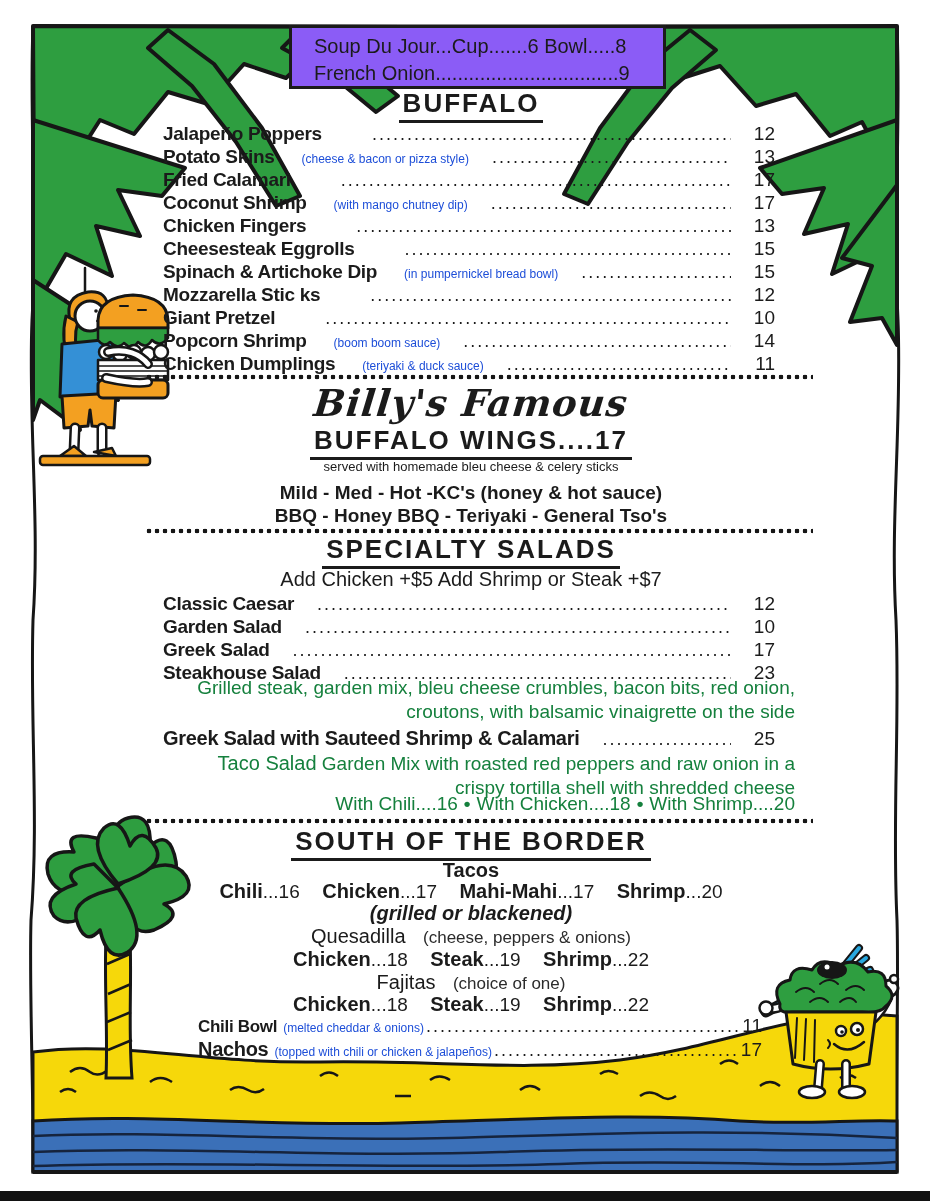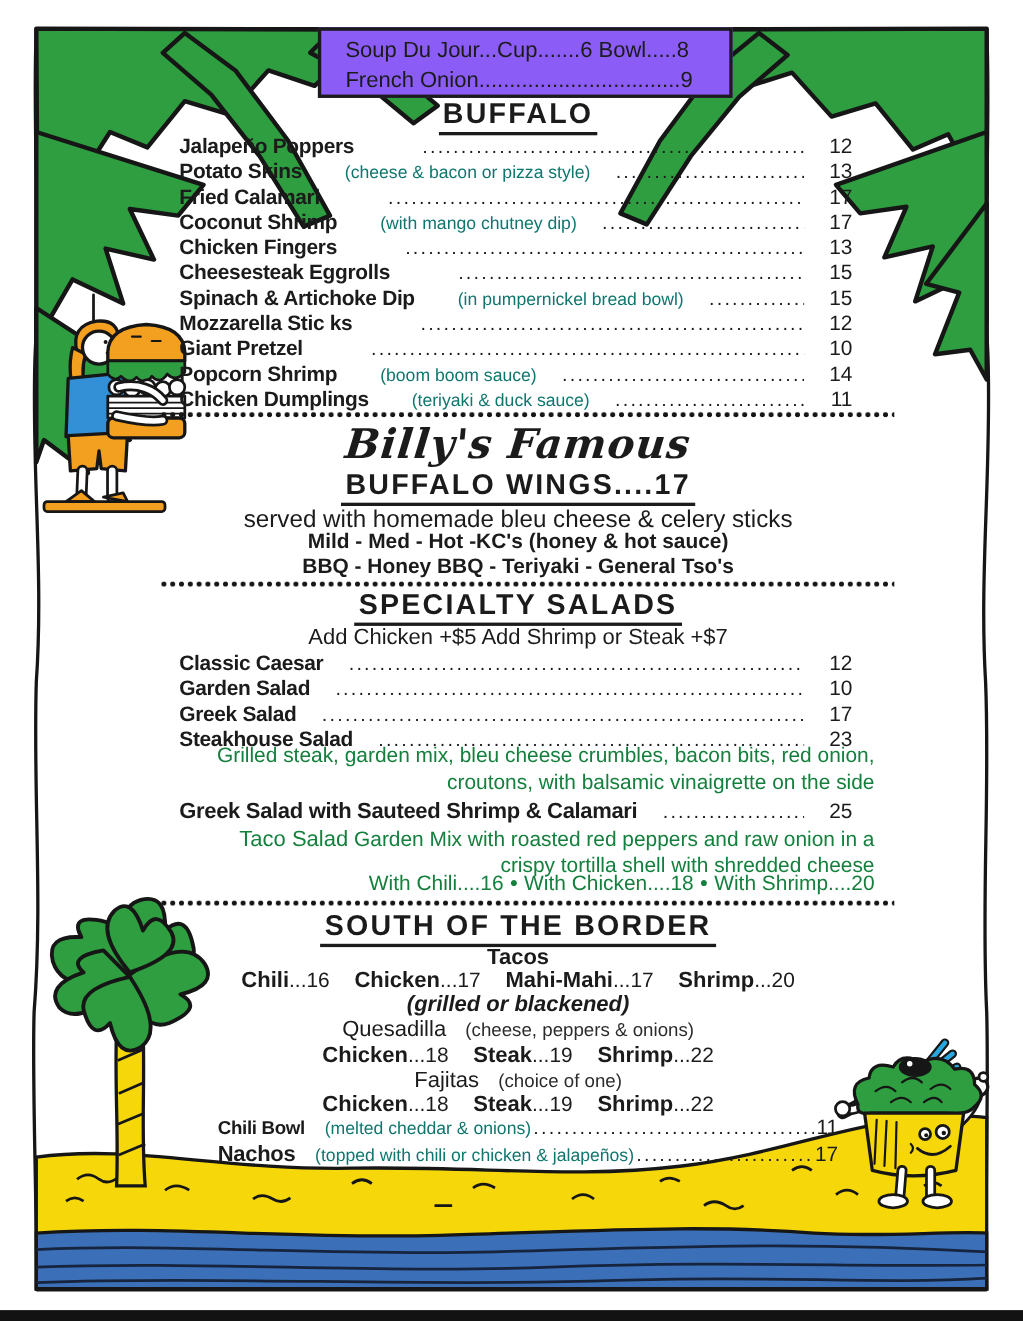--- a/index.html
+++ b/index.html
@@ -12,29 +12,29 @@
            padding:5px 0 0 22px;box-sizing:border-box;font-size:20px;line-height:27px;}
   
   .al{position:absolute;left:140px;width:662px;text-align:center;}
   .title{font-size:26px;font-weight:bold;letter-spacing:2px;}
   .title .ul{display:inline-block;border-bottom:3px solid #1b1b1b;padding:0 4px 1px;}
   .script{font-family:"DejaVu Serif","Liberation Serif",serif;font-style:italic;font-weight:bold;
           font-size:37px;letter-spacing:1px;transform:skewX(-6deg);}
   
   .mrow{position:absolute;left:163px;width:612px;display:flex;align-items:baseline;height:23px;gap:21px;}
   .nm{font-size:19px;font-weight:bold;letter-spacing:-0.3px;white-space:nowrap;}
-  .ds{font-size:16px;color:#0f766e;margin-left:18px;white-space:nowrap;}
+  .ds{font-size:12px;color:#1d4ed8;margin-left:6px;white-space:nowrap;}
   .lead{flex:1;overflow:hidden;white-space:nowrap;font-size:18px;letter-spacing:2px;color:#1b1b1b;margin:0 2px;}
   .lead::after{content:"...................................................................................................................................";}
   .pr{font-size:19px;}
   .srow{position:absolute;left:198px;width:564px;display:flex;align-items:baseline;height:23px;}
   .para{position:absolute;left:163px;width:632px;font-size:19px;line-height:24px;text-align:right;color:#15803d;}
   .b{font-weight:normal;}
   .n{font-weight:normal;}
-  .sz19{font-size:22px;} .sz20{font-size:20px;} .sz17{font-size:17px;color:#2b2b2b;margin-left:13px;}
+  .sz19{font-size:13px;} .sz20{font-size:20px;} .sz17{font-size:17px;color:#2b2b2b;margin-left:13px;}
   .boldline{font-size:19px;font-weight:bold;}
   .opt{margin:0 9px;} .opt b{font-size:20px;} .opt span{font-weight:normal;font-size:19px;}
   .bullet{margin:0 6px;font-weight:bold;}
   
   .dotsep{position:absolute;left:145px;width:668px;height:6px;
           background-image:radial-gradient(circle,#161616 2.1px,transparent 2.6px);
           background-size:8px 6px;background-position:0 50%;background-repeat:repeat-x;}
   .botbar{position:absolute;left:0;top:1191px;width:930px;height:10px;background:#121212;}
 </style>
 </head>

